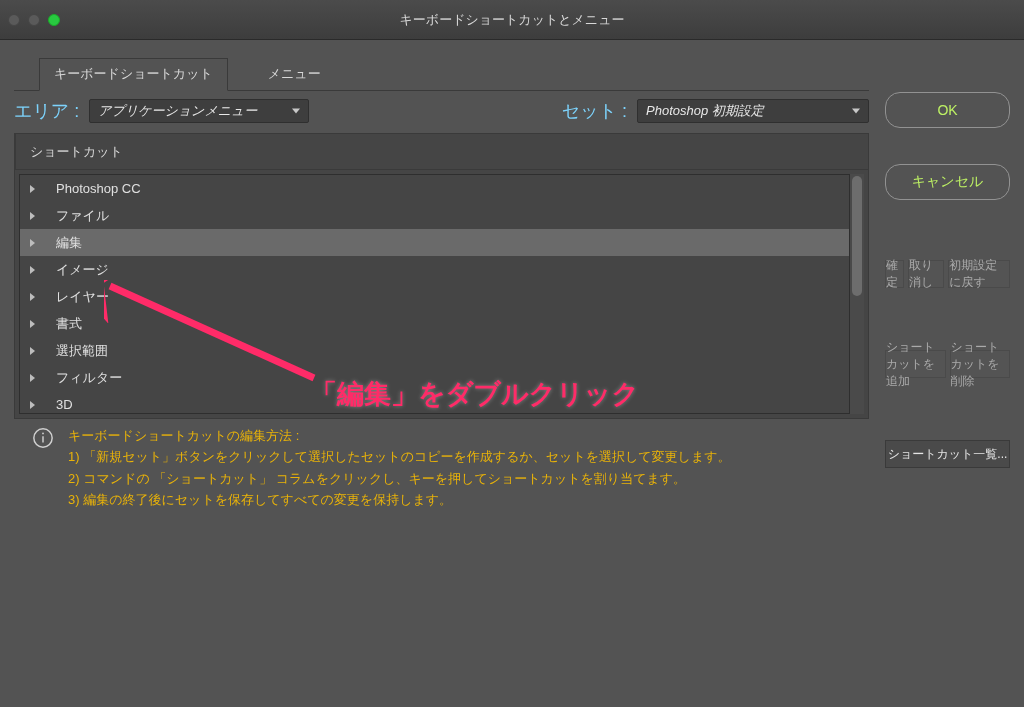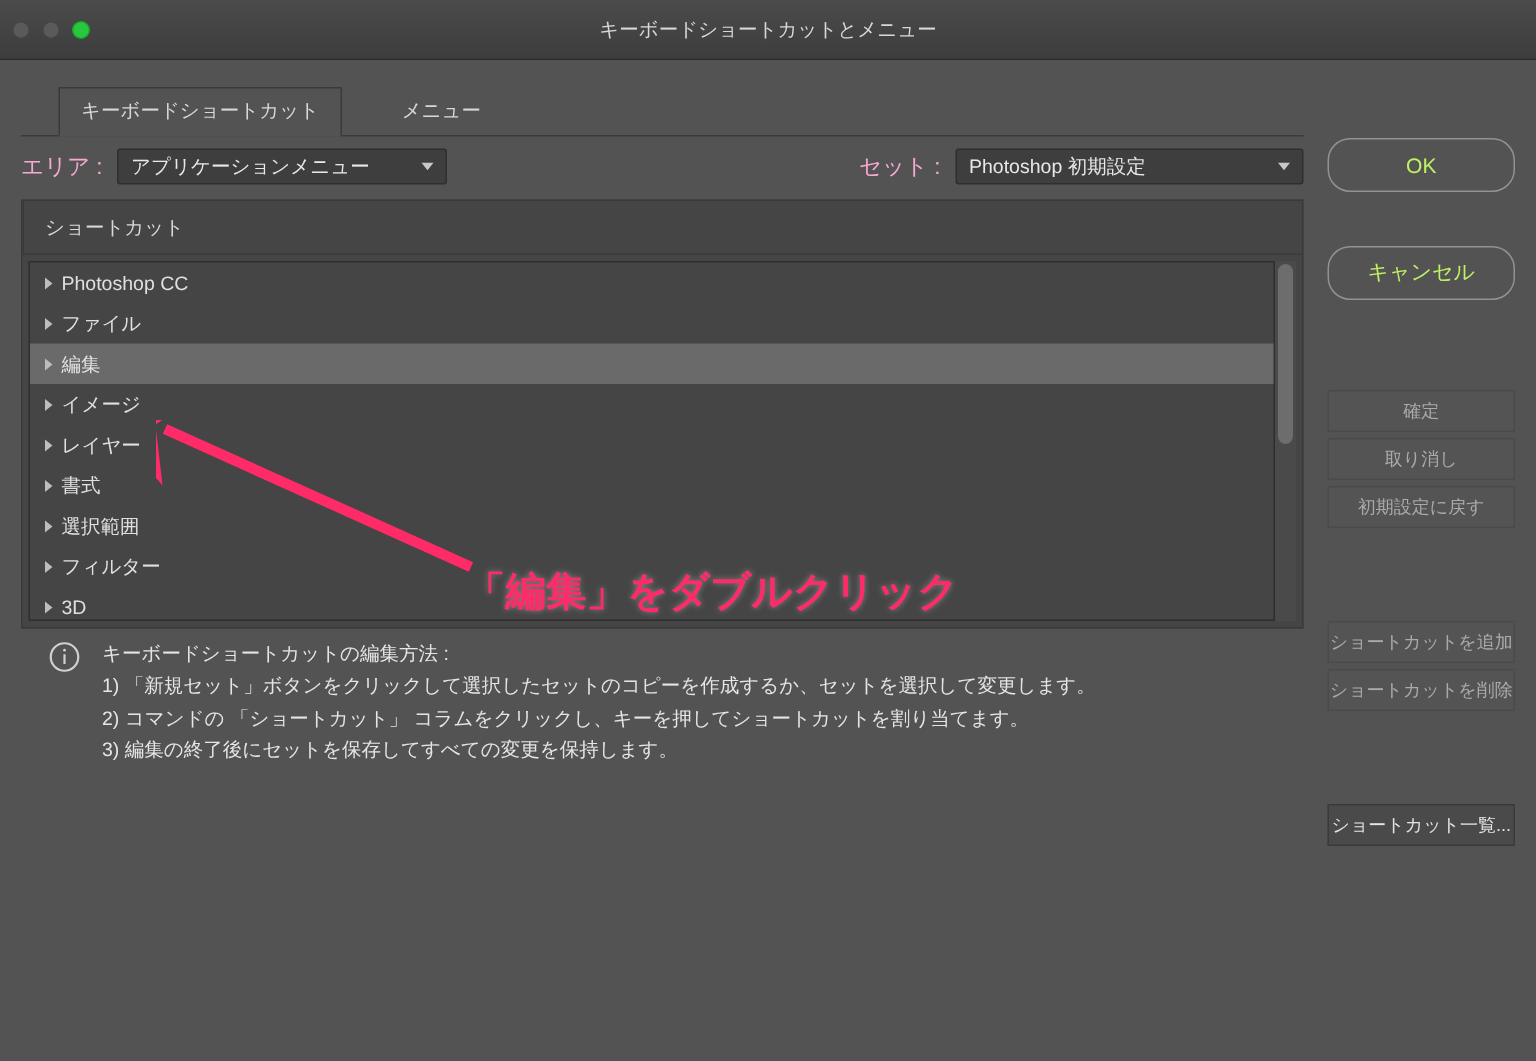--- a/index.html
+++ b/index.html
@@ -14,48 +14,48 @@
 .content { display: flex; padding: 18px 14px; gap: 16px; }
 
 .left { flex: 1; min-width: 0; }
 .right { width: 125px; display: flex; flex-direction: column; gap: 12px; padding-top: 10px; }
 
 .tabs { display: flex; border-bottom: 1px solid #3a3a3a; margin-bottom: 8px; }
 .tab { padding: 6px 14px; color: #d8d8d8; font-size: 13px; cursor: pointer; border: 1px solid transparent; margin-left: 25px; }
 .tab.active { background: #535353; border: 1px solid #3a3a3a; border-bottom-color: #535353; margin-bottom: -1px; }
 
 .row1 { display: flex; align-items: center; gap: 10px; margin-bottom: 10px; }
-.lbl { color: #f9a8d4; font-size: 15px; }
-.select { background: #3e3e3e; border: 1px solid #2f2f2f; color: #e8e8e8; font-size: 13px; height: 24px; padding: 0 24px 0 8px; position: relative; display: inline-flex; align-items: center; cursor: pointer; border-radius: 2px; }
+.lbl { color: #7dd3fc; font-size: 18px; }
+.select { background: #3e3e3e; border: 1px solid #2f2f2f; color: #e8e8e8; font-size: 13px; height: 24px; padding: 0 24px 0 8px; position: relative; display: inline-flex; align-items: center; cursor: pointer; border-radius: 2px; font-style: italic; }
 .select::after { content: ""; position: absolute; right: 8px; top: 50%; width: 0; height: 0; border-left: 4px solid transparent; border-right: 4px solid transparent; border-top: 5px solid #c8c8c8; transform: translateY(-50%); }
 .spacer { flex: 1; }
 
 .row2 { display: flex; align-items: center; gap: 8px; margin-bottom: 12px; }
 .chk { width: 14px; height: 14px; border: 1px solid #757575; background: #3e3e3e; border-radius: 2px; }
 .iconbtn { width: 26px; height: 22px; display: inline-flex; align-items: center; justify-content: center; cursor: pointer; color: #c9c9c9; }
 .iconbtn svg { width: 18px; height: 18px; }
 
 .tablewrap { border: 1px solid #3a3a3a; background: #454545; }
 .thead { display: flex; height: 36px; align-items: center; border-bottom: 1px solid #3a3a3a; }
 .th1 { width: 375px; padding-left: 14px; color: #d8d8d8; font-size: 13px; }
 .th2 { flex: 1; padding-left: 14px; color: #d8d8d8; font-size: 13px; border-left: 1px solid #3a3a3a; height: 100%; display: flex; align-items: center; }
 .tbody { height: 248px; overflow: hidden; position: relative; display: flex; }
 .tlist { flex: 1; border: 1px solid #2e2e2e; margin: 4px 0 4px 4px; }
-.trow { height: 27px; display: flex; align-items: center; padding-left: 10px; color: #e0e0e0; font-size: 13px; cursor: pointer; gap: 6px; }
+.trow { height: 27px; display: flex; align-items: center; padding-left: 10px; color: #e0e0e0; font-size: 13px; cursor: pointer; gap: 21px; }
 .trow.sel { background: #6a6a6a; }
 .caret { width: 0; height: 0; border-top: 4px solid transparent; border-bottom: 4px solid transparent; border-left: 5px solid #bdbdbd; }
 .scroll { width: 14px; background: #4a4a4a; margin: 4px 4px 4px 0; position: relative; }
 .thumb { position: absolute; left: 2px; right: 2px; top: 2px; height: 120px; background: #6d6d6d; border-radius: 5px; }
 
-.help { display: flex; gap: 14px; padding: 6px 4px 0 18px; color: #e5e5e5; font-size: 13px; line-height: 1.65; }
+.help { display: flex; gap: 14px; padding: 6px 4px 0 18px; color: #eab308; font-size: 13px; line-height: 1.65; }
 .helpicon { width: 22px; height: 22px; flex-shrink: 0; color: #d0d0d0; margin-top: 2px;}
 
 .pillbtn { height: 36px; border: 1px solid #929292; border-radius: 15px; background: transparent; color: #bef264; font-size: 14px; display: flex; align-items: center; justify-content: center; cursor: pointer; margin-top: 24px; }
 
-.sidelist { display: flex; flex-direction: column; gap: 4px; }
+.sidelist { display: flex; flex-direction: row; gap: 4px; }
 .sidebtn { height: 28px; background: #545454; border: 1px solid #4a4a4a; color: #aaaaaa; font-size: 12px; display: flex; align-items: center; justify-content: center; cursor: pointer; }
 .sidebtn.active { background: #4a4a4a; color: #e4e4e4; border-color: #3a3a3a; }
 
 .annotation { position: absolute; left: 310px; top: 362px; font-size: 27px; font-weight: 700; color: #ff2b68; text-shadow: 0 0 4px rgba(255,255,255,.35); pointer-events: none; white-space: nowrap; margin-top: 14px; }
 .arrow { position: absolute; left: 104px; top: 280px; pointer-events: none; }
 </style>
 </head>
 <body>
 
 <div class="titlebar">

